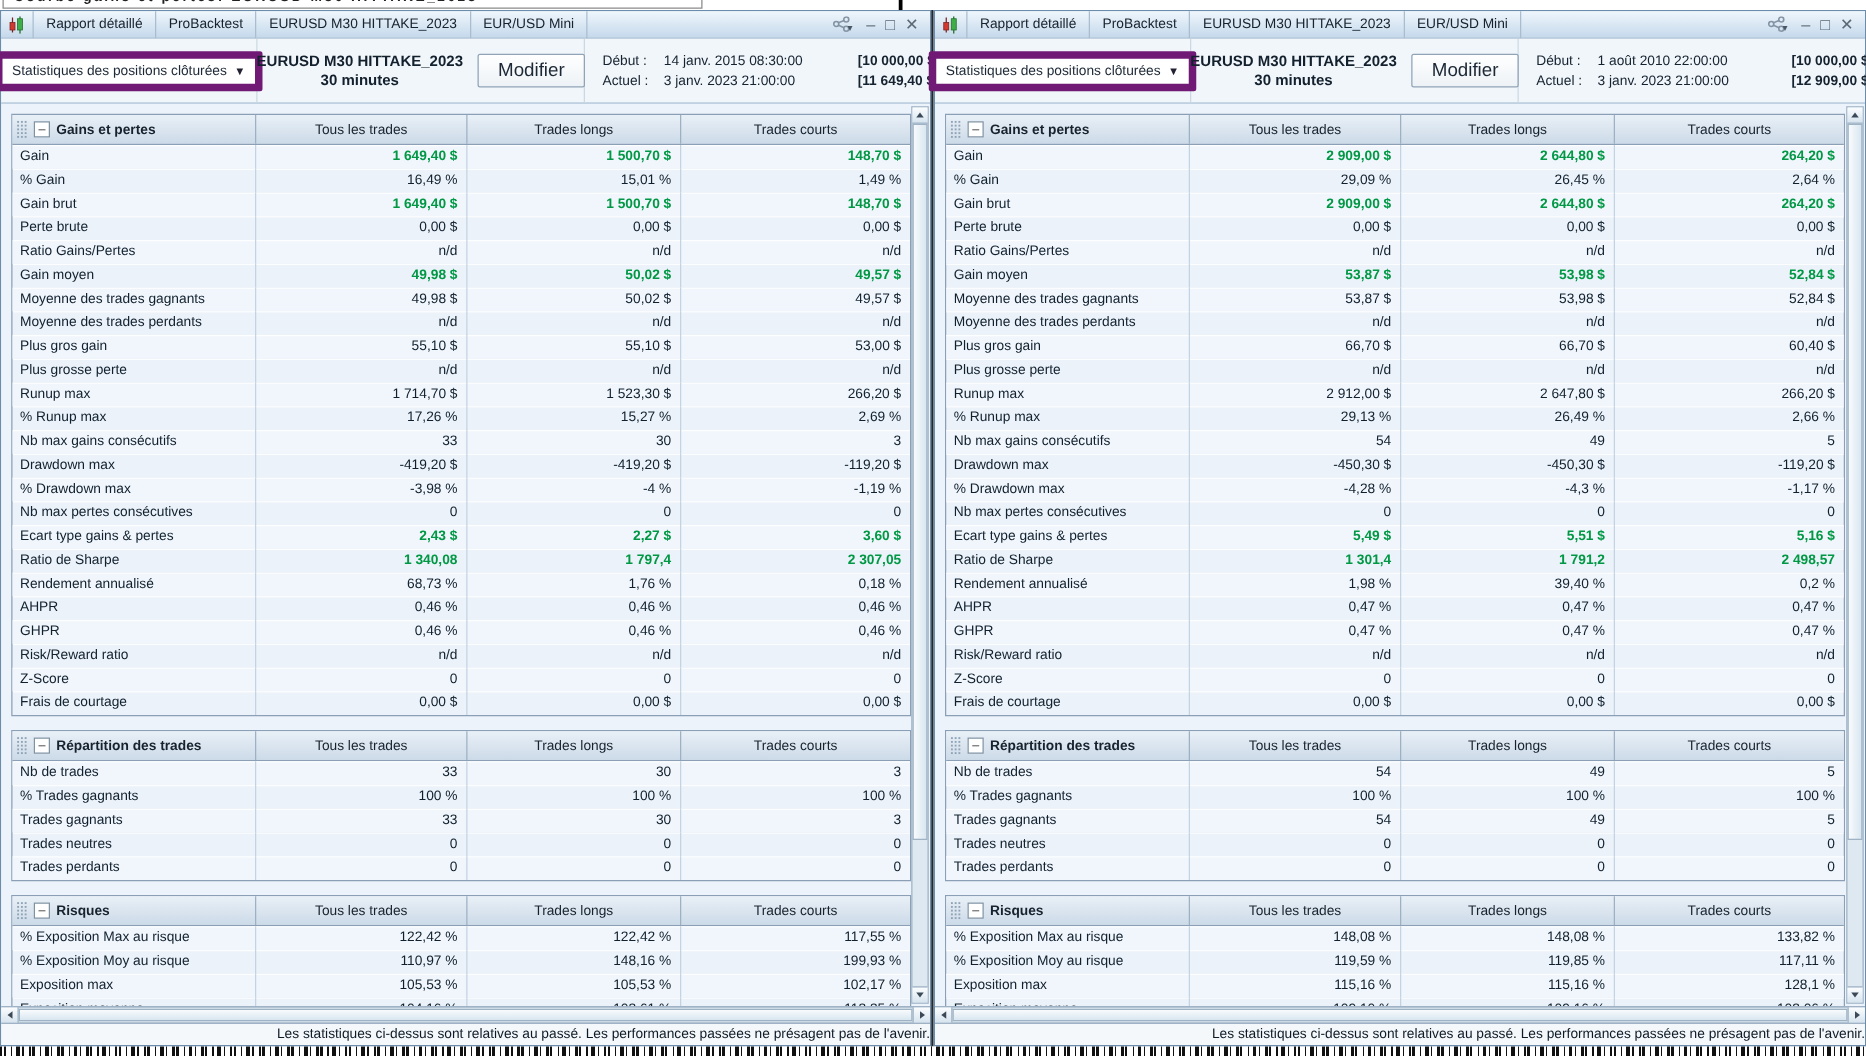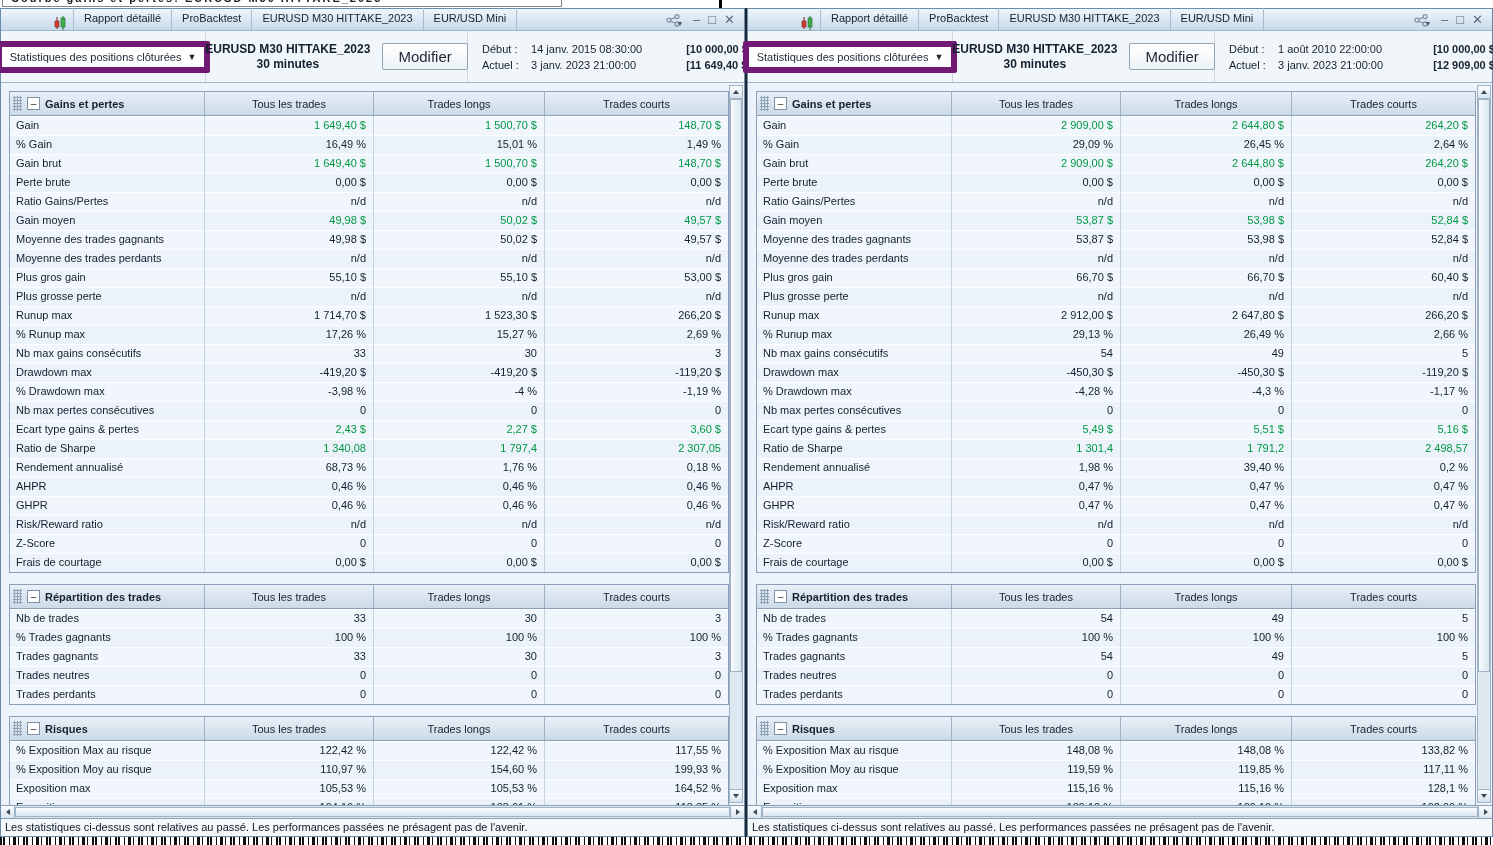--- a/index.html
+++ b/index.html
@@ -10,21 +10,21 @@
   .bg-tab{position:absolute;left:2px;top:-10px;height:17px;width:560px;border:1px solid #8a8a8a;
     padding:1px 8px;font-size:11px;font-weight:bold;letter-spacing:2px;color:#222;white-space:nowrap;}
   .top-tick{position:absolute;left:719px;top:0;width:3px;height:8px;background:#000;}
   
   .windows-row{display:flex;height:829px;}
   .win{width:745px;height:100%;display:flex;flex-direction:column;border:1px solid #6c8cac;background:#edf3fa;}
   .win.right{width:746px;}
   .divider{width:2px;background:#23282e;}
   
   .titlebar{height:22px;flex:0 0 22px;background:linear-gradient(#eff6fc,#c5d9eb);
-    border-bottom:1px solid #9cb6ce;display:flex;align-items:flex-end;padding-left:47px;}
+    border-bottom:1px solid #9cb6ce;display:flex;align-items:center;}
   .app-icon{margin:0 6px;display:flex;align-items:center;}
   .tab{height:22px;line-height:21px;padding:0 10px;font-size:11px;color:#16222e;border-right:1px solid #a9bdcf;white-space:nowrap;}
   .tab.first{border-left:1px solid #a9bdcf;}
   .tb-spacer{flex:1;}
   .win-controls{display:flex;align-items:center;gap:8px;margin-right:9px;color:#5c6a78;}
   .ctrl{font-size:13px;line-height:20px;}
   .share-wrap{position:relative;display:flex;align-items:center;}
   .share-caret{font-size:8px;color:#4a5866;position:relative;top:3px;left:-3px;}
   
   .toolbar{height:52px;flex:0 0 52px;background:#f1f6fa;border-bottom:1px solid #9cb6ce;
@@ -52,21 +52,21 @@
   .collapse-btn{width:13px;height:13px;background:#fff;border:1px solid #7e92a4;display:flex;flex:0 0 13px;
     align-items:center;justify-content:center;font-size:10px;font-weight:normal;line-height:10px;color:#333;}
   .grip{width:9px;height:15px;flex:0 0 9px;background-image:radial-gradient(#8fa3b5 1px,transparent 1.1px);
     background-size:3px 3px;}
   .row{display:grid;grid-template-columns:194px 169px 171px 184px;height:19px;line-height:19px;font-size:11px;
     box-shadow:inset 0 1px 0 rgba(255,255,255,.85);}
   .row:nth-child(even){background:#f1f6fc;}
   .row .lc{padding-left:6px;color:#10202e;white-space:nowrap;overflow:hidden;}
   .row .lc.u{text-decoration-style:dotted;}
   .row .vc{text-align:right;padding-right:7px;color:#10202e;border-left:1px solid #c4d3e1;white-space:nowrap;}
-  .row .vc.green{color:#009845;}
+  .row .vc.green{color:#009845;font-weight:bold;}
   
   .vscroll{position:absolute;top:2px;right:1px;bottom:2px;width:14px;background:#dde8f1;border:1px solid #9fb3c5;}
   .vs-btn{height:13px;display:flex;align-items:center;justify-content:center;
     background:linear-gradient(#fbfdfe,#d7e4ef);border-bottom:1px solid #9fb3c5;}
   .vs-btn.down{position:absolute;bottom:0;left:0;right:0;border-top:1px solid #9fb3c5;border-bottom:none;}
   .vs-thumb{position:absolute;top:13px;left:0;right:0;height:80%;
     background:linear-gradient(90deg,#f8fbfd,#d9e6f0);border:1px solid #9fb3c5;}
   .tri-up{width:0;height:0;border-left:3px solid transparent;border-right:3px solid transparent;border-bottom:4px solid #3c4a58;}
   .tri-down{width:0;height:0;border-left:3px solid transparent;border-right:3px solid transparent;border-top:4px solid #3c4a58;}
   .tri-left{width:0;height:0;border-top:3px solid transparent;border-bottom:3px solid transparent;border-right:4px solid #3c4a58;}
@@ -75,21 +75,21 @@
   .hscroll{height:14px;flex:0 0 14px;position:relative;background:#dde8f1;
     border-top:1px solid #8ba0b6;border-bottom:1px solid #8ba0b6;}
   .hs-btn{position:absolute;top:0;bottom:0;width:14px;display:flex;align-items:center;justify-content:center;
     background:linear-gradient(#fbfdfe,#d7e4ef);}
   .hs-btn.left{left:0;border-right:1px solid #9fb3c5;}
   .hs-btn.right{right:0;border-left:1px solid #9fb3c5;}
   .hs-thumb{position:absolute;left:14px;right:14px;top:1px;bottom:1px;
     background:linear-gradient(#f8fbfd,#d9e6f0);border:1px solid #9fb3c5;}
   
   .statusbar{height:17px;flex:0 0 17px;background:#f4f8fb;font-size:11px;color:#0e1a26;
-    padding:2px 0 0 4px;white-space:nowrap;overflow:hidden;}
+    padding:2px 0 0 4px;white-space:nowrap;overflow:hidden;text-align:right;}
   .barcode{height:8px;background:repeating-linear-gradient(90deg,
     #101010 0 2px,#fff 2px 3px,#101010 3px 5px,#fff 5px 9px,#101010 9px 10px,
     #fff 10px 13px,#101010 13px 16px,#fff 16px 18px,#101010 18px 19px,#fff 19px 23px);}
 </style>
 </head>
 <body>
 
 <div class="top-strip">
   <div class="bg-tab">Courbe gains et pertes: EURUSD M30 HITTAKE_2023</div>
   <div class="top-tick"></div>
@@ -378,28 +378,28 @@
           </div>
           <div class="row">
             <div class="lc">% Exposition Max au risque</div>
             <div class="vc">122,42 %</div>
             <div class="vc">122,42 %</div>
             <div class="vc">117,55 %</div>
           </div>
           <div class="row">
             <div class="lc">% Exposition Moy au risque</div>
             <div class="vc">110,97 %</div>
-            <div class="vc">154,60 %</div>
+            <div class="vc">148,16 %</div>
             <div class="vc">199,93 %</div>
           </div>
           <div class="row">
             <div class="lc">Exposition max</div>
             <div class="vc">105,53 %</div>
             <div class="vc">105,53 %</div>
-            <div class="vc">164,52 %</div>
+            <div class="vc">102,17 %</div>
           </div>
           <div class="row">
             <div class="lc">Exposition moyenne</div>
             <div class="vc">104,16 %</div>
             <div class="vc">103,61 %</div>
             <div class="vc">113,35 %</div>
           </div>
         </div>
       </div>
 

